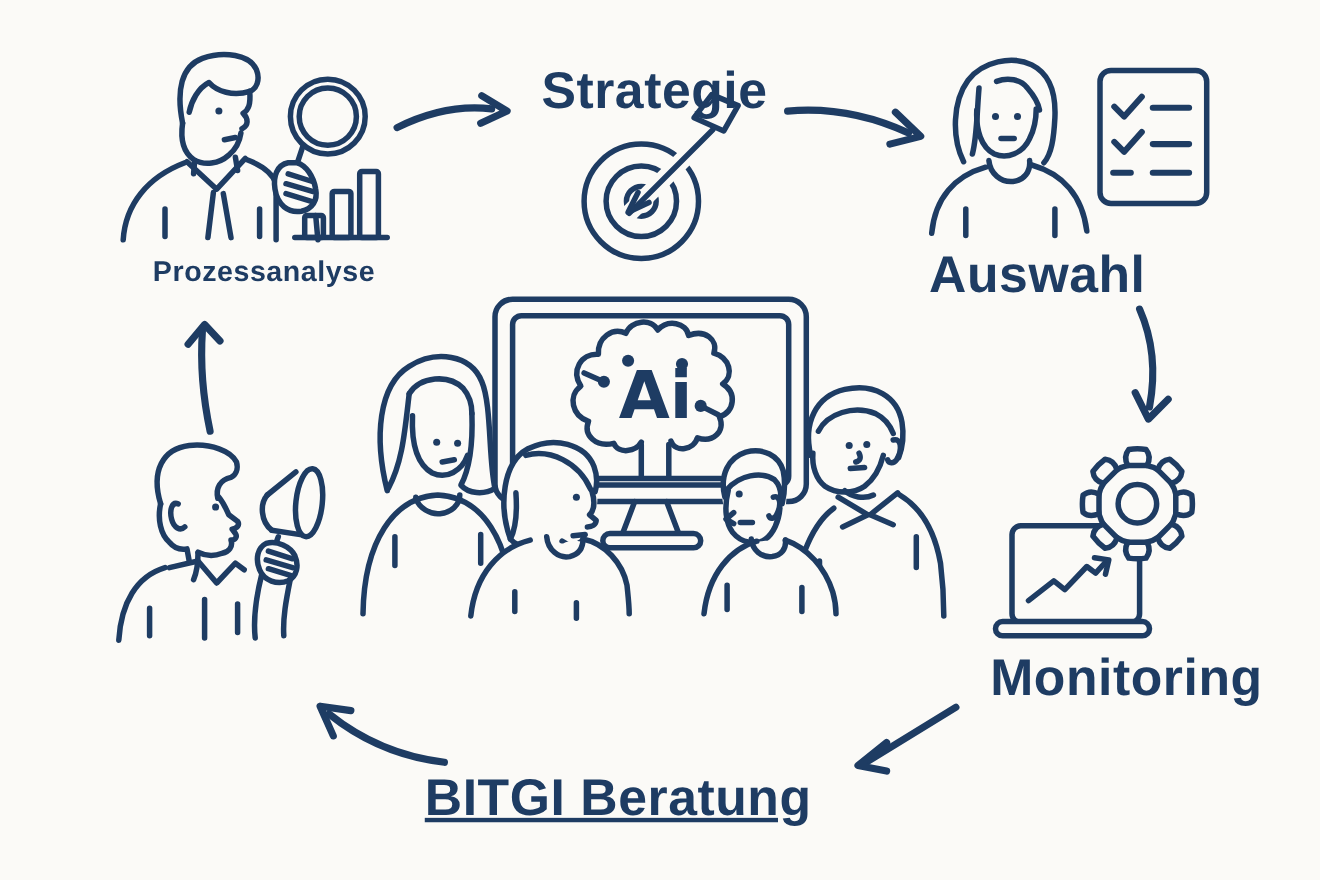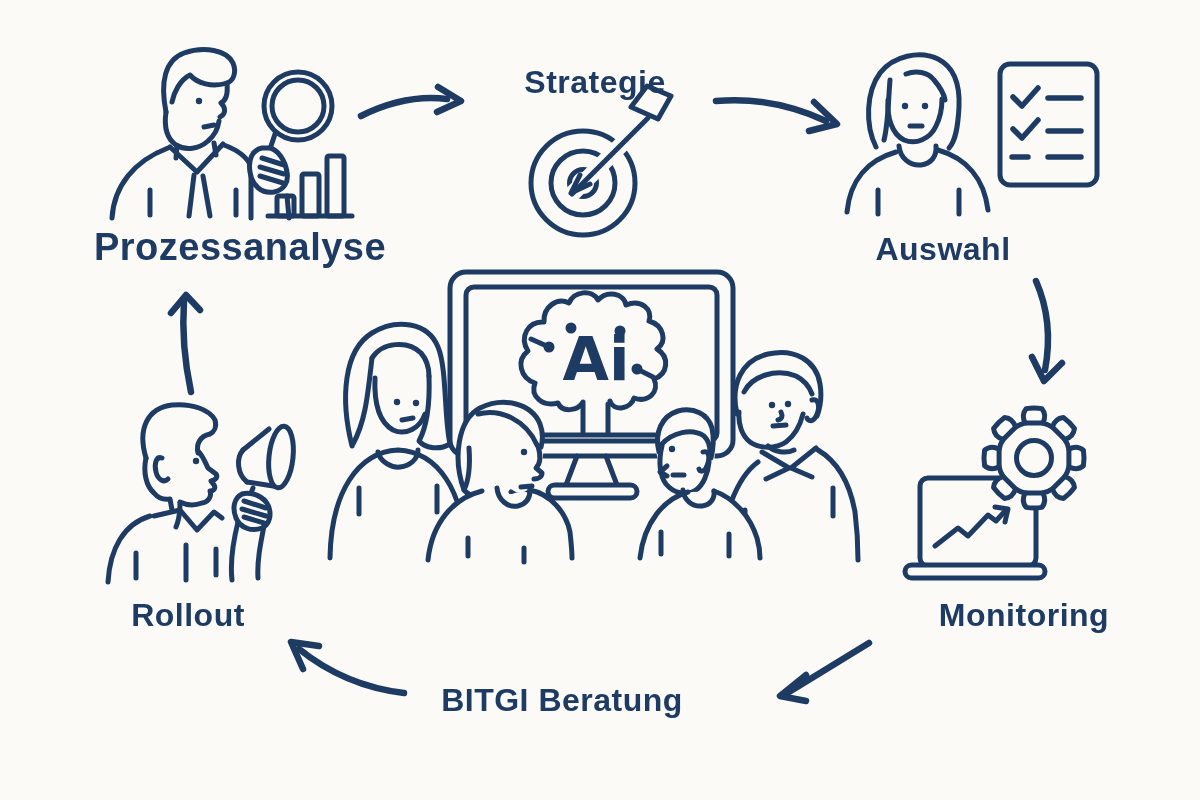--- a/index.html
+++ b/index.html
@@ -1,20 +1,20 @@
 <!DOCTYPE html>
 <html><head>
 <meta charset="utf-8">
 <style>
   html,body{margin:0;padding:0;}
   .stage{position:relative;width:1200px;height:800px;background:#fbfaf7;overflow:hidden;}
   .stage svg{position:absolute;left:0;top:0;}
   .lbl{position:absolute;transform:translate(-50%,-50%);font-family:"Liberation Sans",sans-serif;
        font-weight:bold;color:#1e3c63;white-space:nowrap;letter-spacing:.5px;}
-  .f38{font-size:38px;} .f40{font-size:32px;}
+  .f38{font-size:26px;} .f40{font-size:47px;}
   .st{fill:none;stroke:#1e3c63;stroke-width:5;stroke-linecap:round;stroke-linejoin:round;}
   .th{fill:none;stroke:#1e3c63;stroke-width:5.5;stroke-linecap:round;stroke-linejoin:round;}
   .fl{fill:#fbfaf7;stroke:#1e3c63;stroke-width:5;stroke-linecap:round;stroke-linejoin:round;}
   .bg{fill:#fbfaf7;stroke:none;}
   .halo{fill:none;stroke:#fbfaf7;stroke-width:16;stroke-linecap:round;}
   .dot{fill:#1e3c63;stroke:none;}
   .ar{fill:none;stroke:#1e3c63;stroke-width:6.5;stroke-linecap:round;stroke-linejoin:round;}
   .aitxt{font-family:"DejaVu Sans",sans-serif;font-weight:bold;font-size:60px;fill:#1e3c63;}
 </style>
 </head>
@@ -238,15 +238,14 @@
       <path class="st" d="M 244,501 L 266,508 M 242,509 L 266,516 M 244,517 L 264,523"></path>
     </g>
     <path class="st" d="M 238,522 C 233,542 230,562 232,580 M 264,526 C 260,546 257,562 258,578"></path>
   </g>
 </svg>
 
   <div class="lbl f38" style="left:240px;top:247px;">Prozessanalyse</div>
   <div class="lbl f40" style="left:595px;top:82px;">Strategie</div>
   <div class="lbl f40" style="left:1024px;top:615px;">Monitoring</div>
   <div class="lbl f40" style="left:943px;top:249px;">Auswahl</div>
-  <div class="lbl f40" style="left:188px;top:615px;">Rollout</div>
-  <div class="lbl f40" style="left:562px;top:700px;">BITGI Beratung</div>
+  <div class="lbl f40" style="left:562px;top:724px;text-decoration:underline;">BITGI Beratung</div>
 </div>
 
 </body></html>

